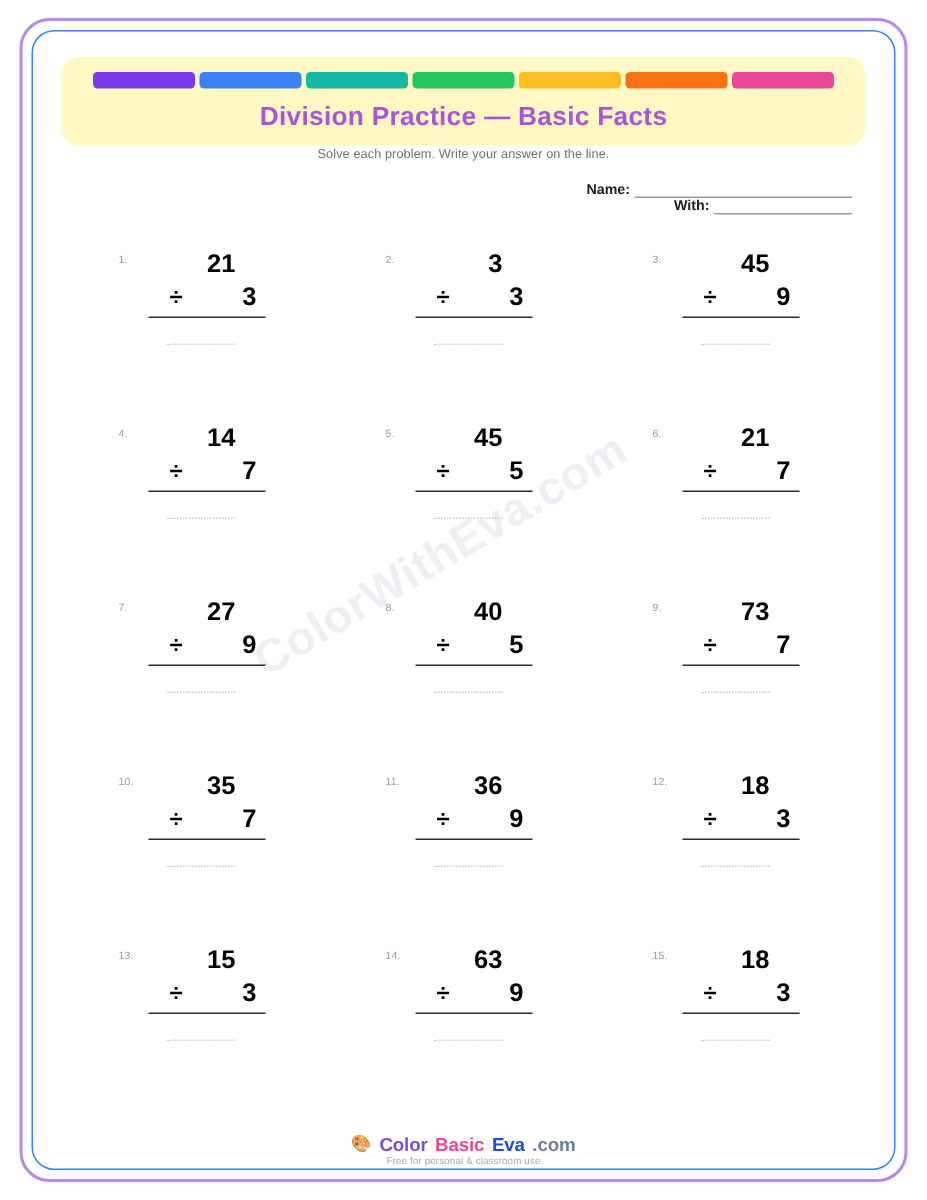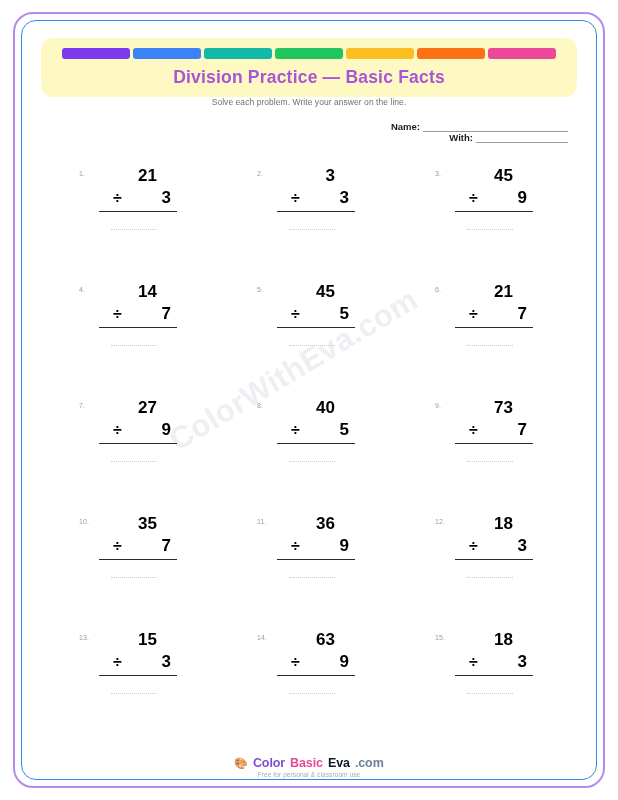--- a/index.html
+++ b/index.html
@@ -204,21 +204,21 @@
     font-weight: bold;
     letter-spacing: -0.1px;
   }
   .palette-icon {
     font-size: 11px;
     line-height: 1;
     display: inline-block;
   }
   .brand-color { color: #7c4dd4; }
   .brand-with  { color: #ec4899; }
-  .brand-eva   { color: #0f172a; }
+  .brand-eva   { color: #1d4ed8; }
   .brand-com   { color: #6b7f9e; }
   .footer-note {
     font-size: 6.5px;
     color: #a9a9b2;
     margin-top: 1px;
     letter-spacing: 0.1px;
   }
 </style>
 </head>
 <body>

